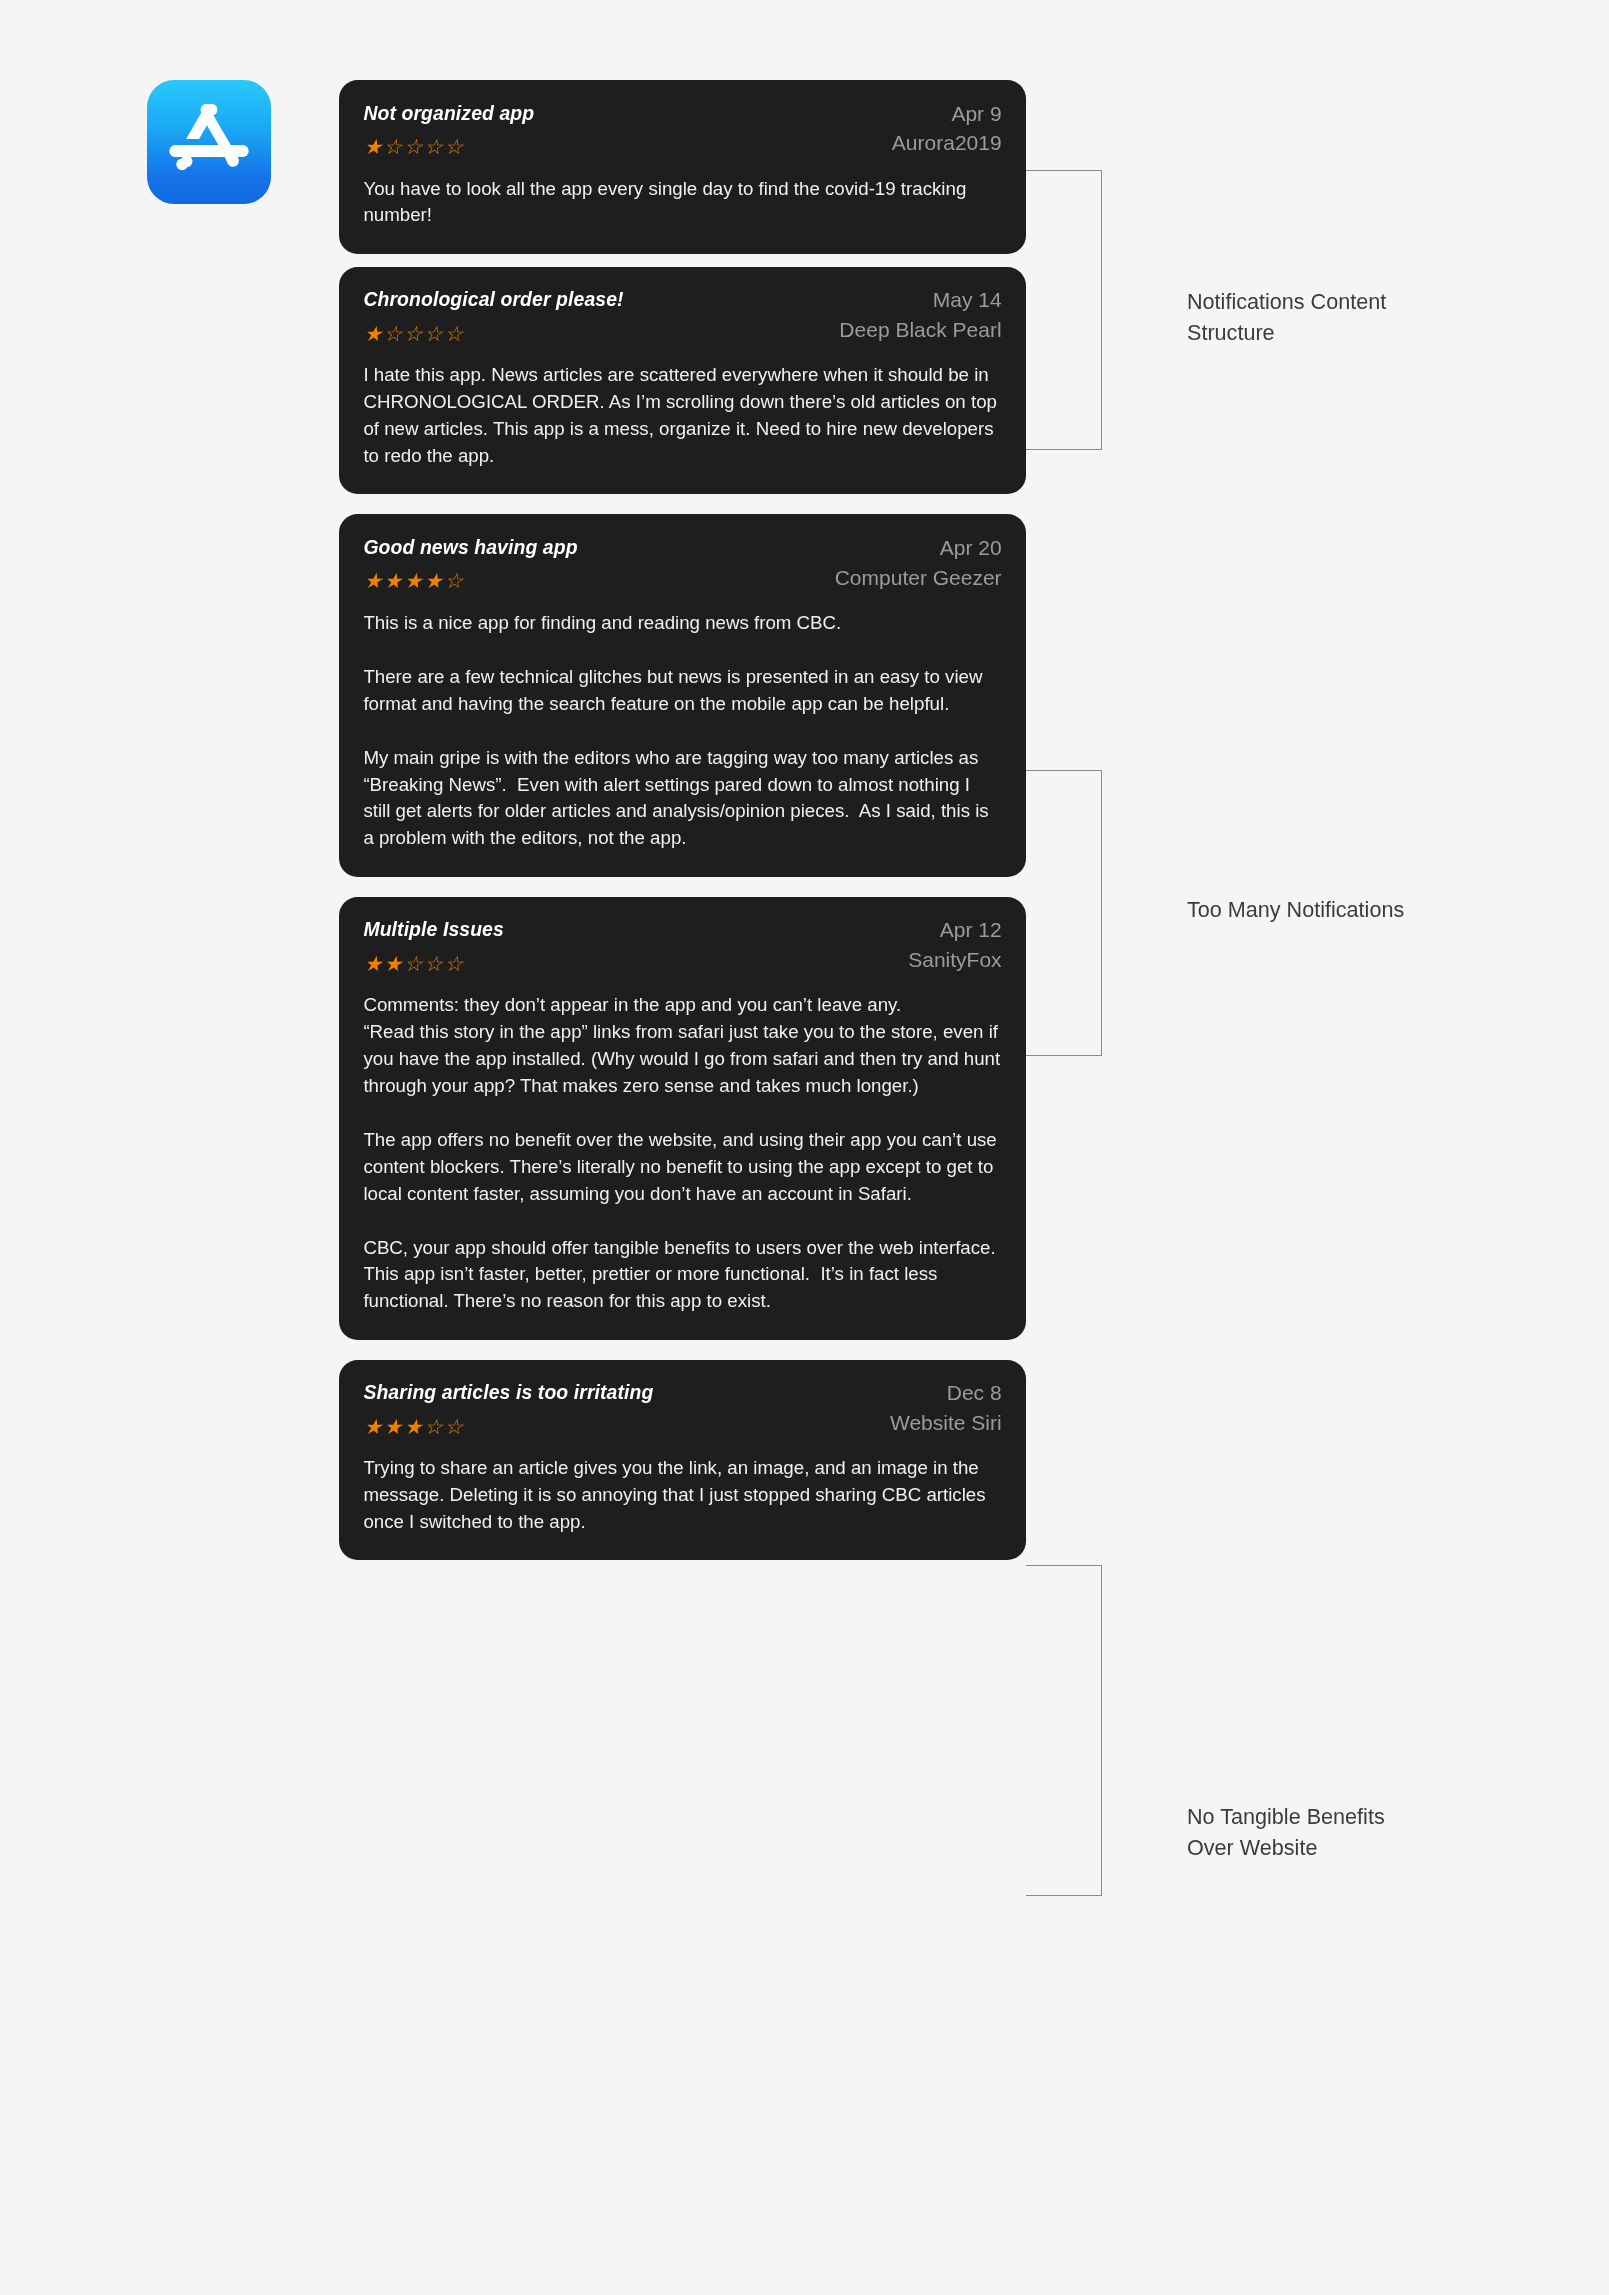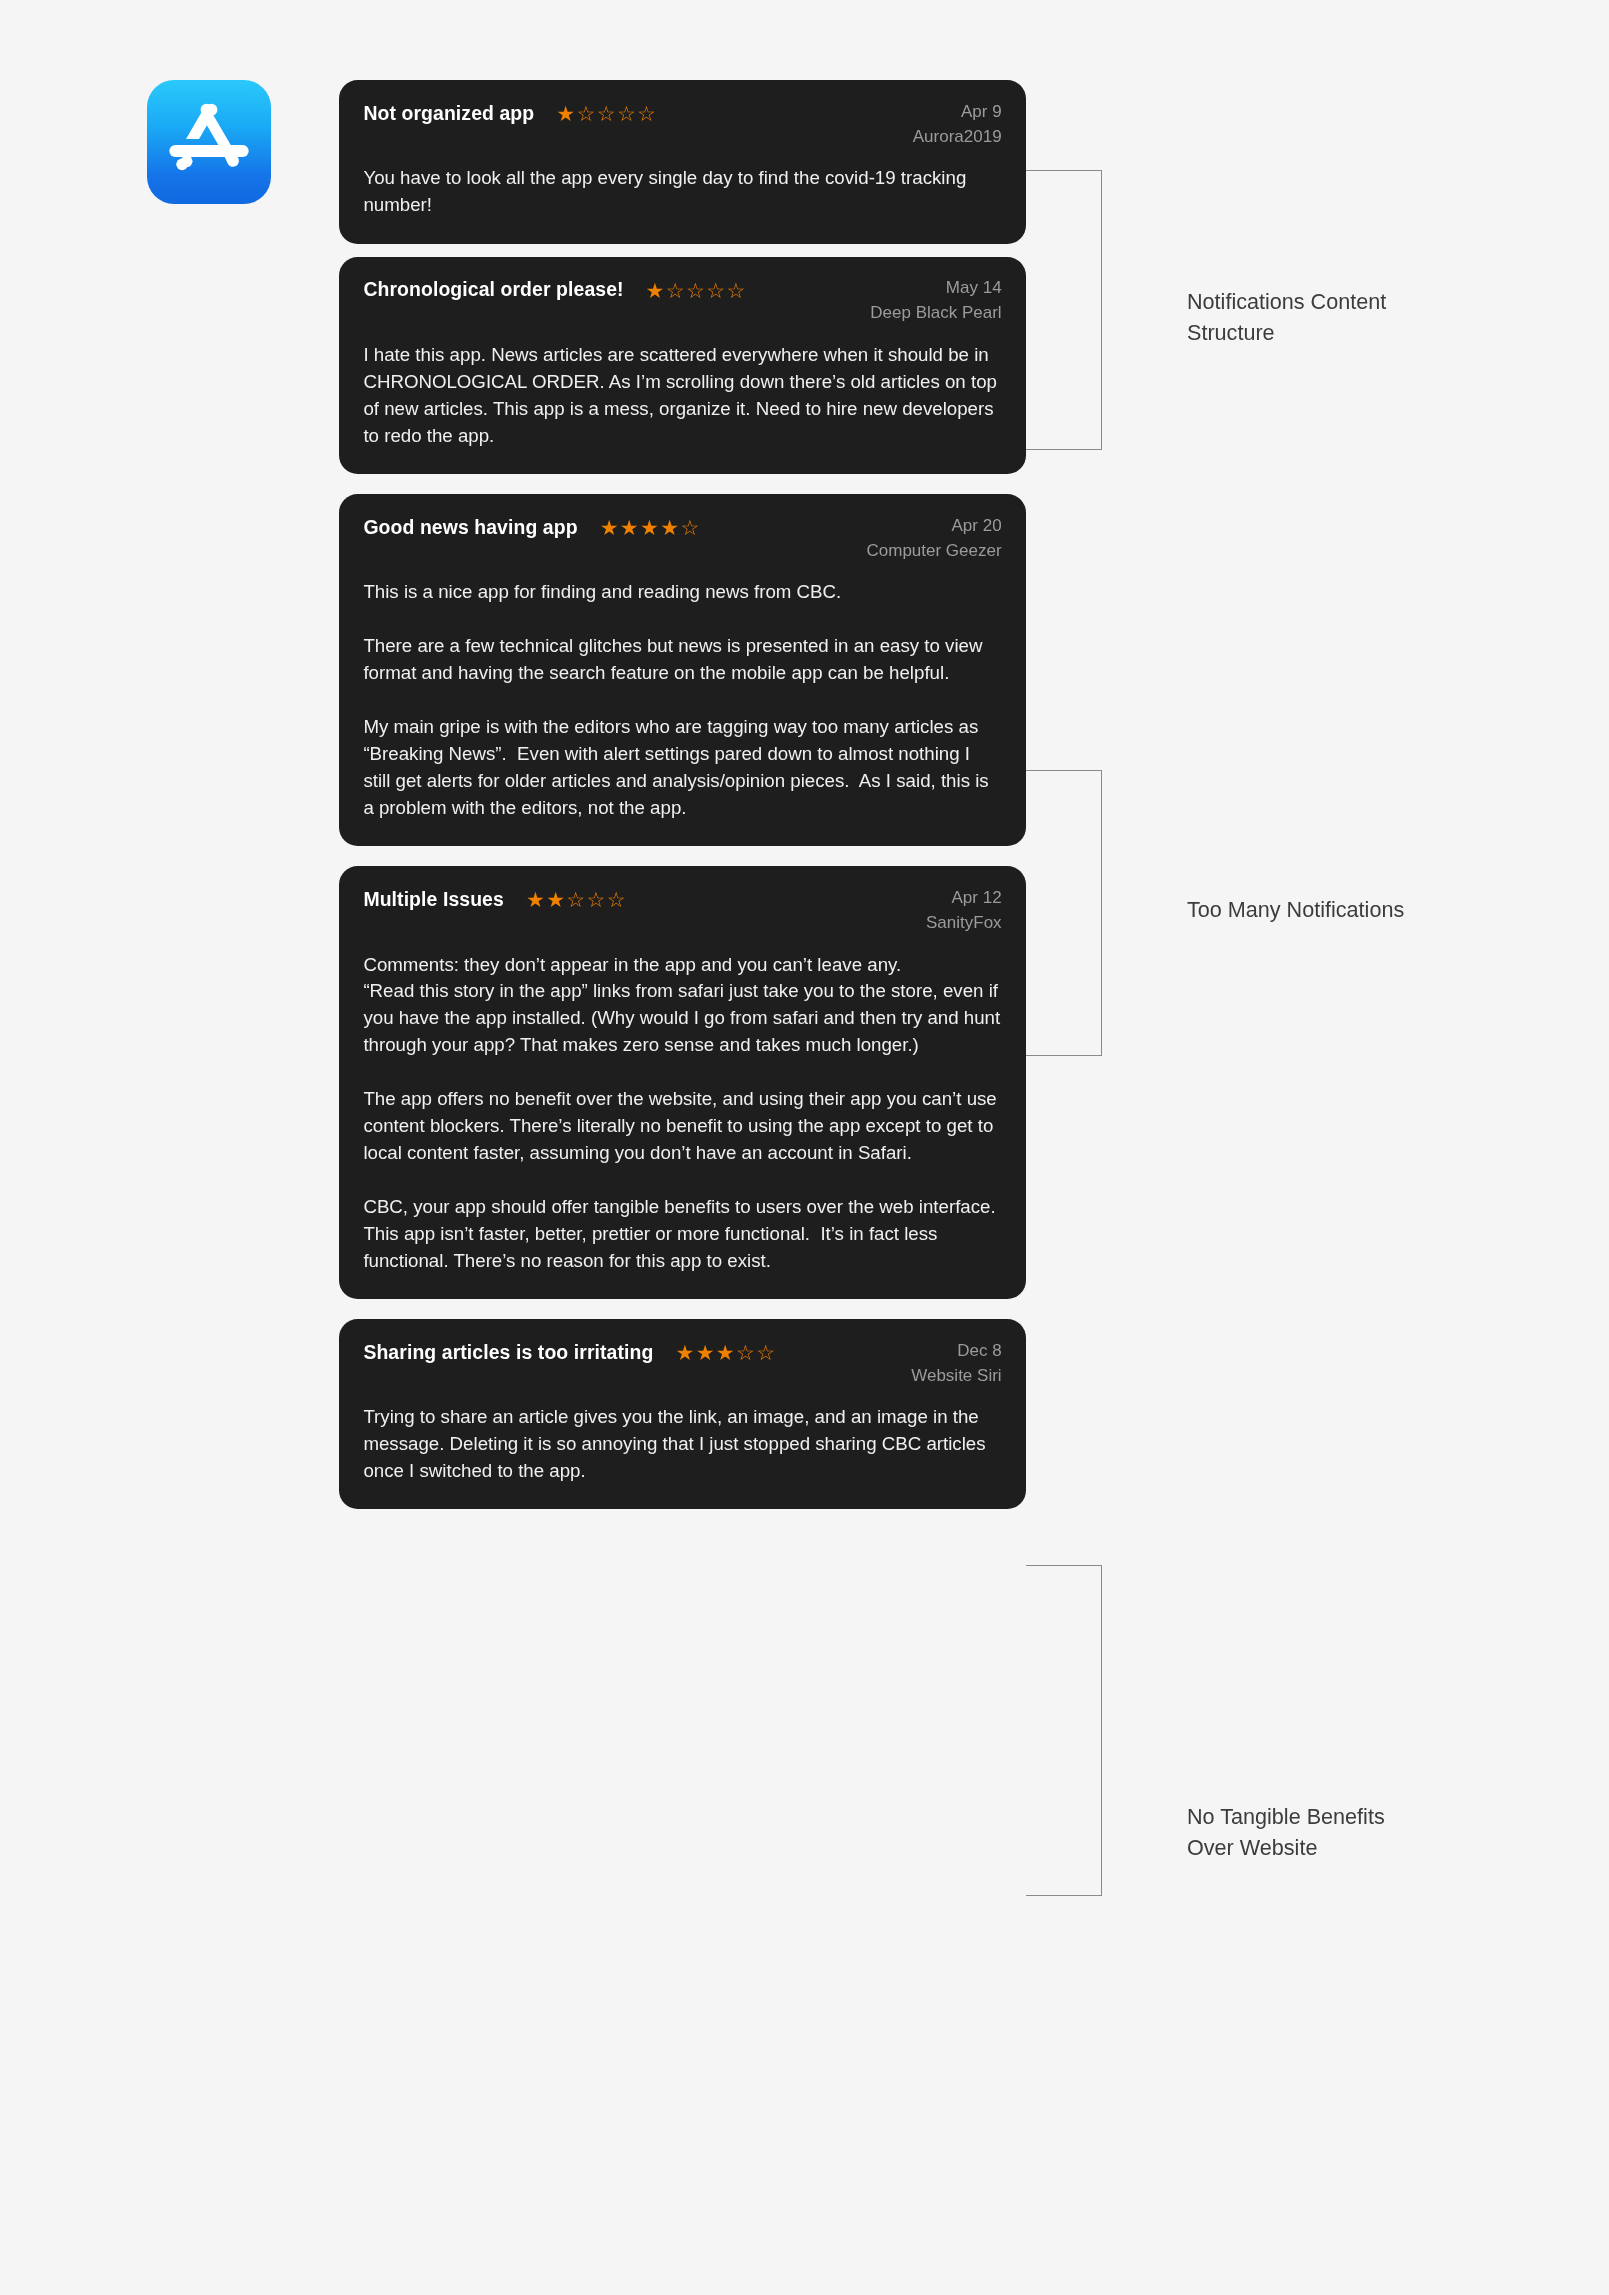--- a/index.html
+++ b/index.html
@@ -48,37 +48,37 @@
     color: #ffffff;
   }
 
   .card-head {
     display: flex;
     justify-content: space-between;
     align-items: flex-start;
     gap: 14.4px;
   }
 
-  .card-head-left { display: flex; flex-direction: row; gap: 22px; }
+  .card-head-left { display: flex; flex-direction: column; gap: 10px; font-style: italic; }
   .card-head-right {
     display: flex; flex-direction: column;
     align-items: flex-end; gap: 5px;
     flex: 0 0 auto; white-space: nowrap;
   }
 
   .review-title {
     font-size: 19.4px;
     font-weight: bold;
     line-height: 1.18;
     color: #ffffff;
     letter-spacing: 0.1px;
   }
 
   .review-date, .review-author {
-    font-size: 17px;
+    font-size: 21px;
     color: #9b9b9b;
     line-height: 1.18;
     font-weight: normal;
     text-align: center;
   }
 
   .stars { display: flex; gap: 1.4px; font-size: 21px; line-height: 1; margin-top: 1.4px; }
   .star { color: #f08000; display: inline-block; }
   .star.empty { color: #f08000; }
 

